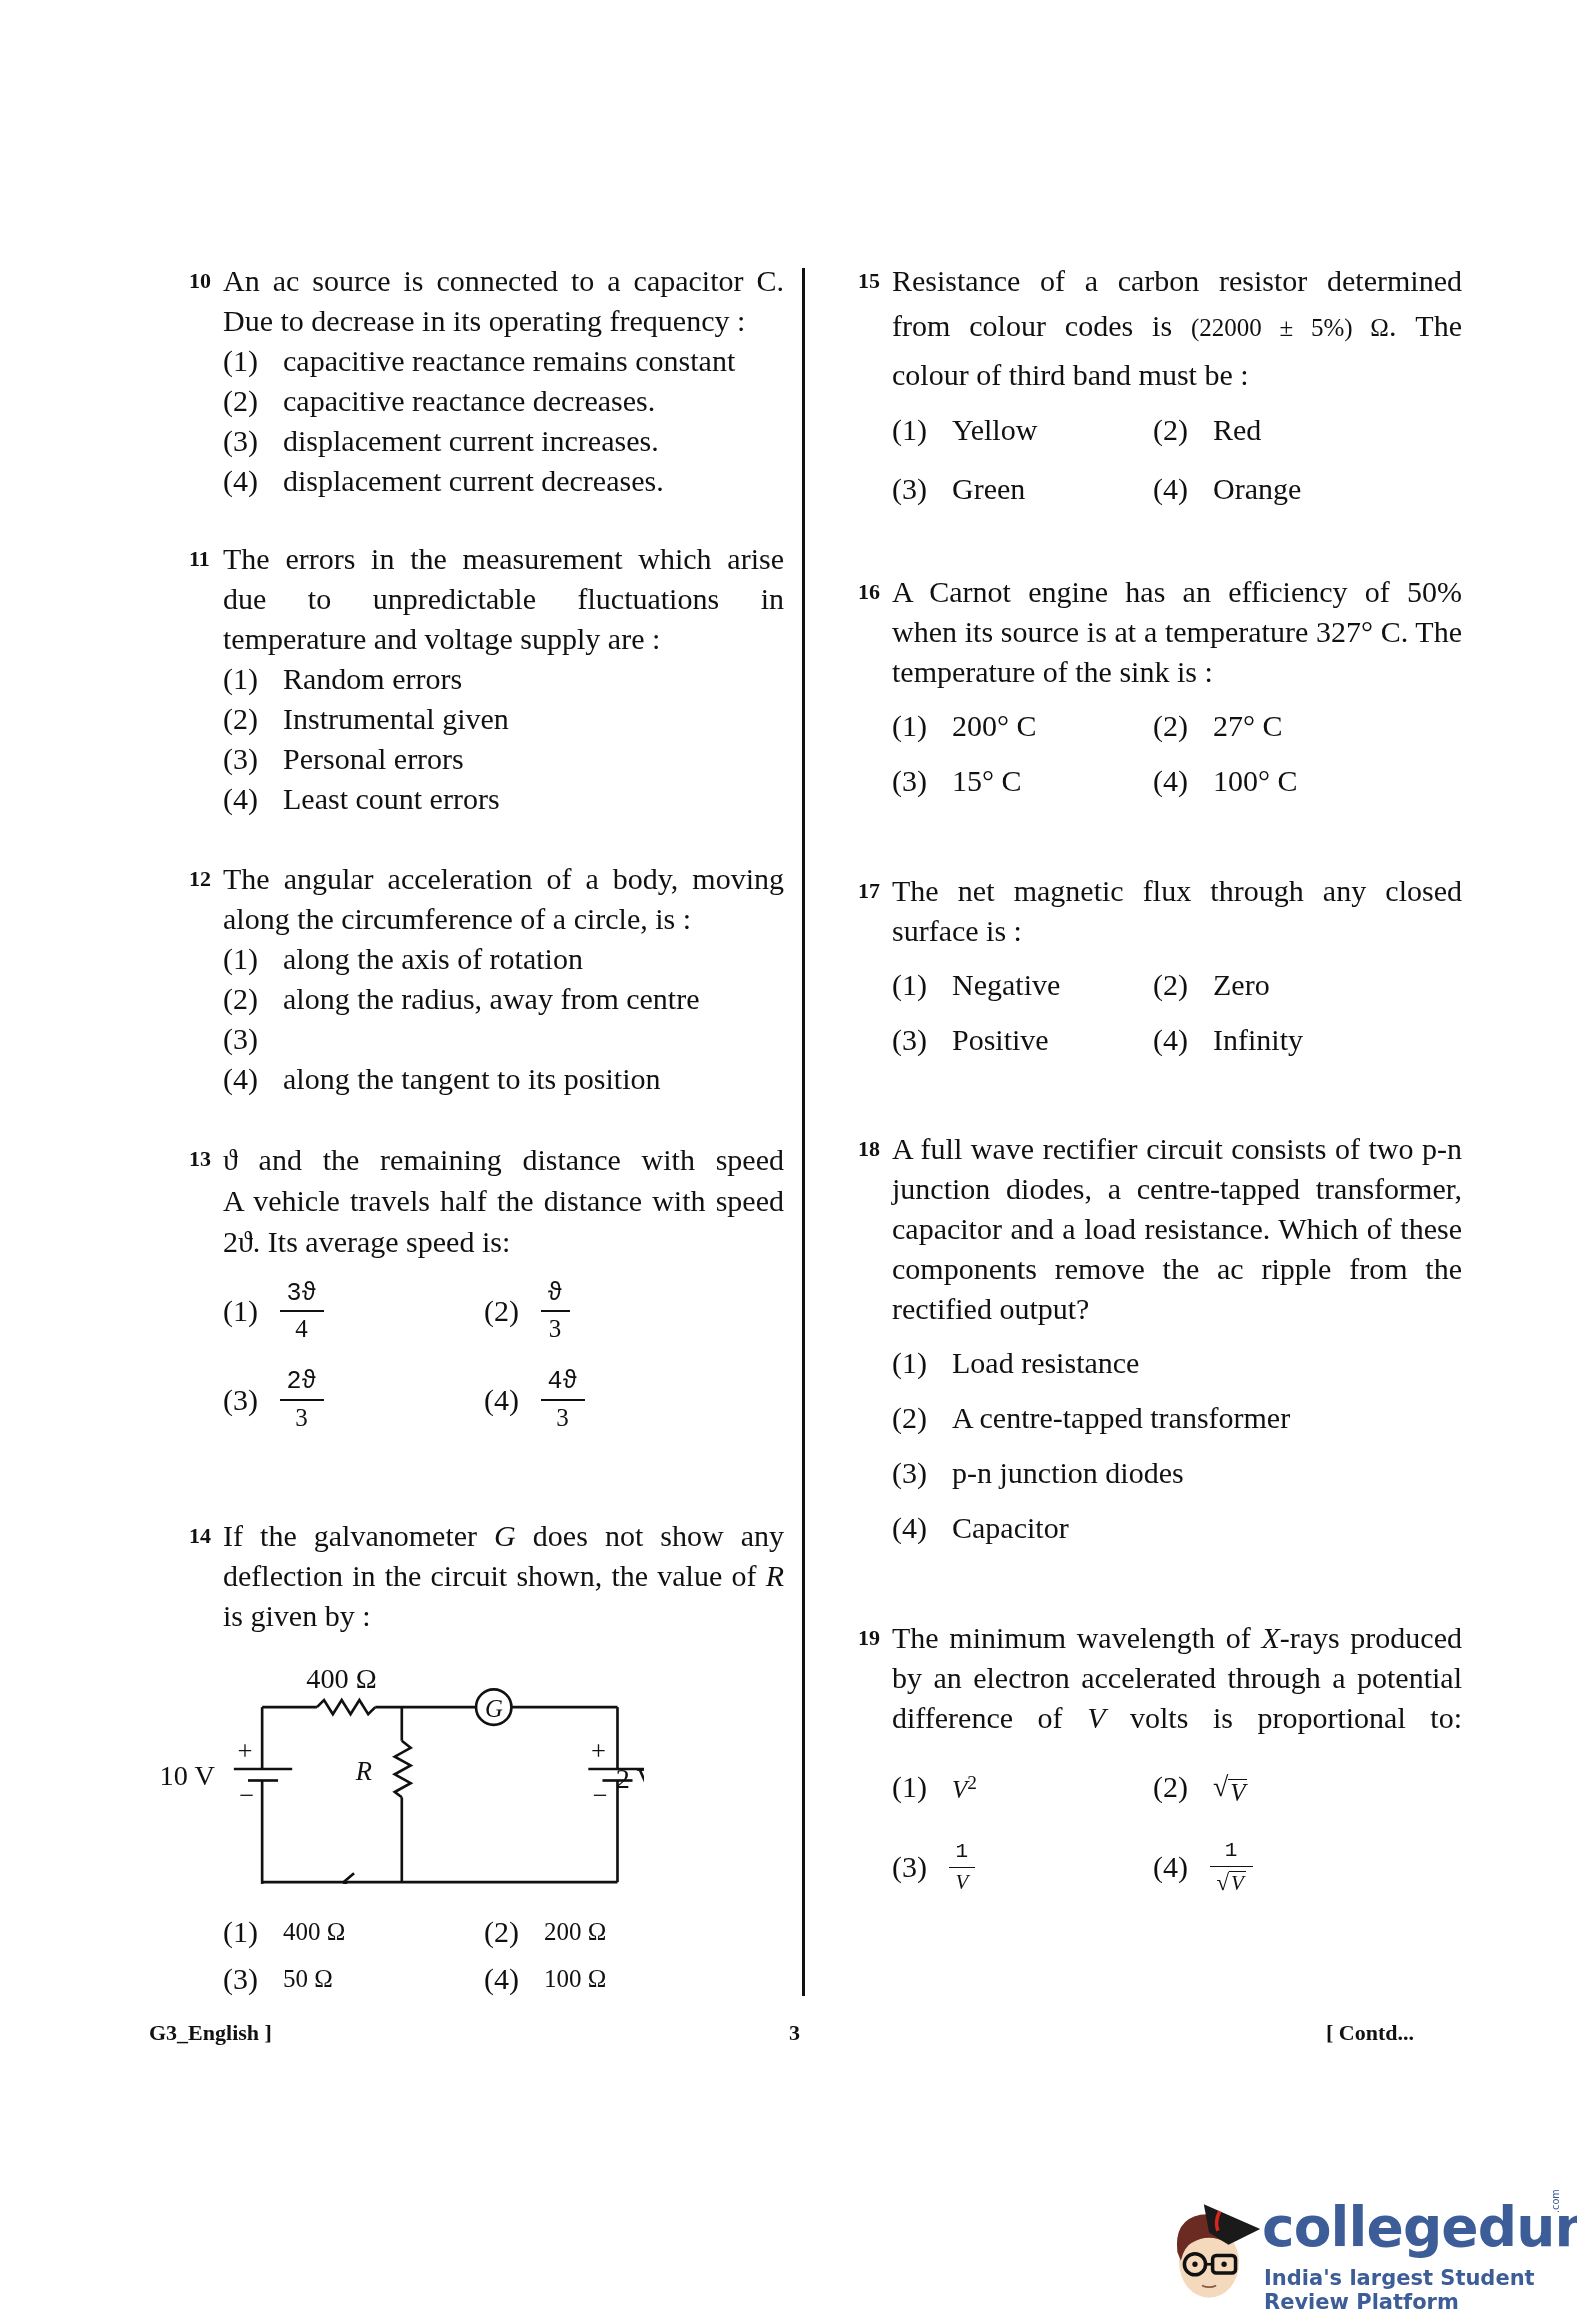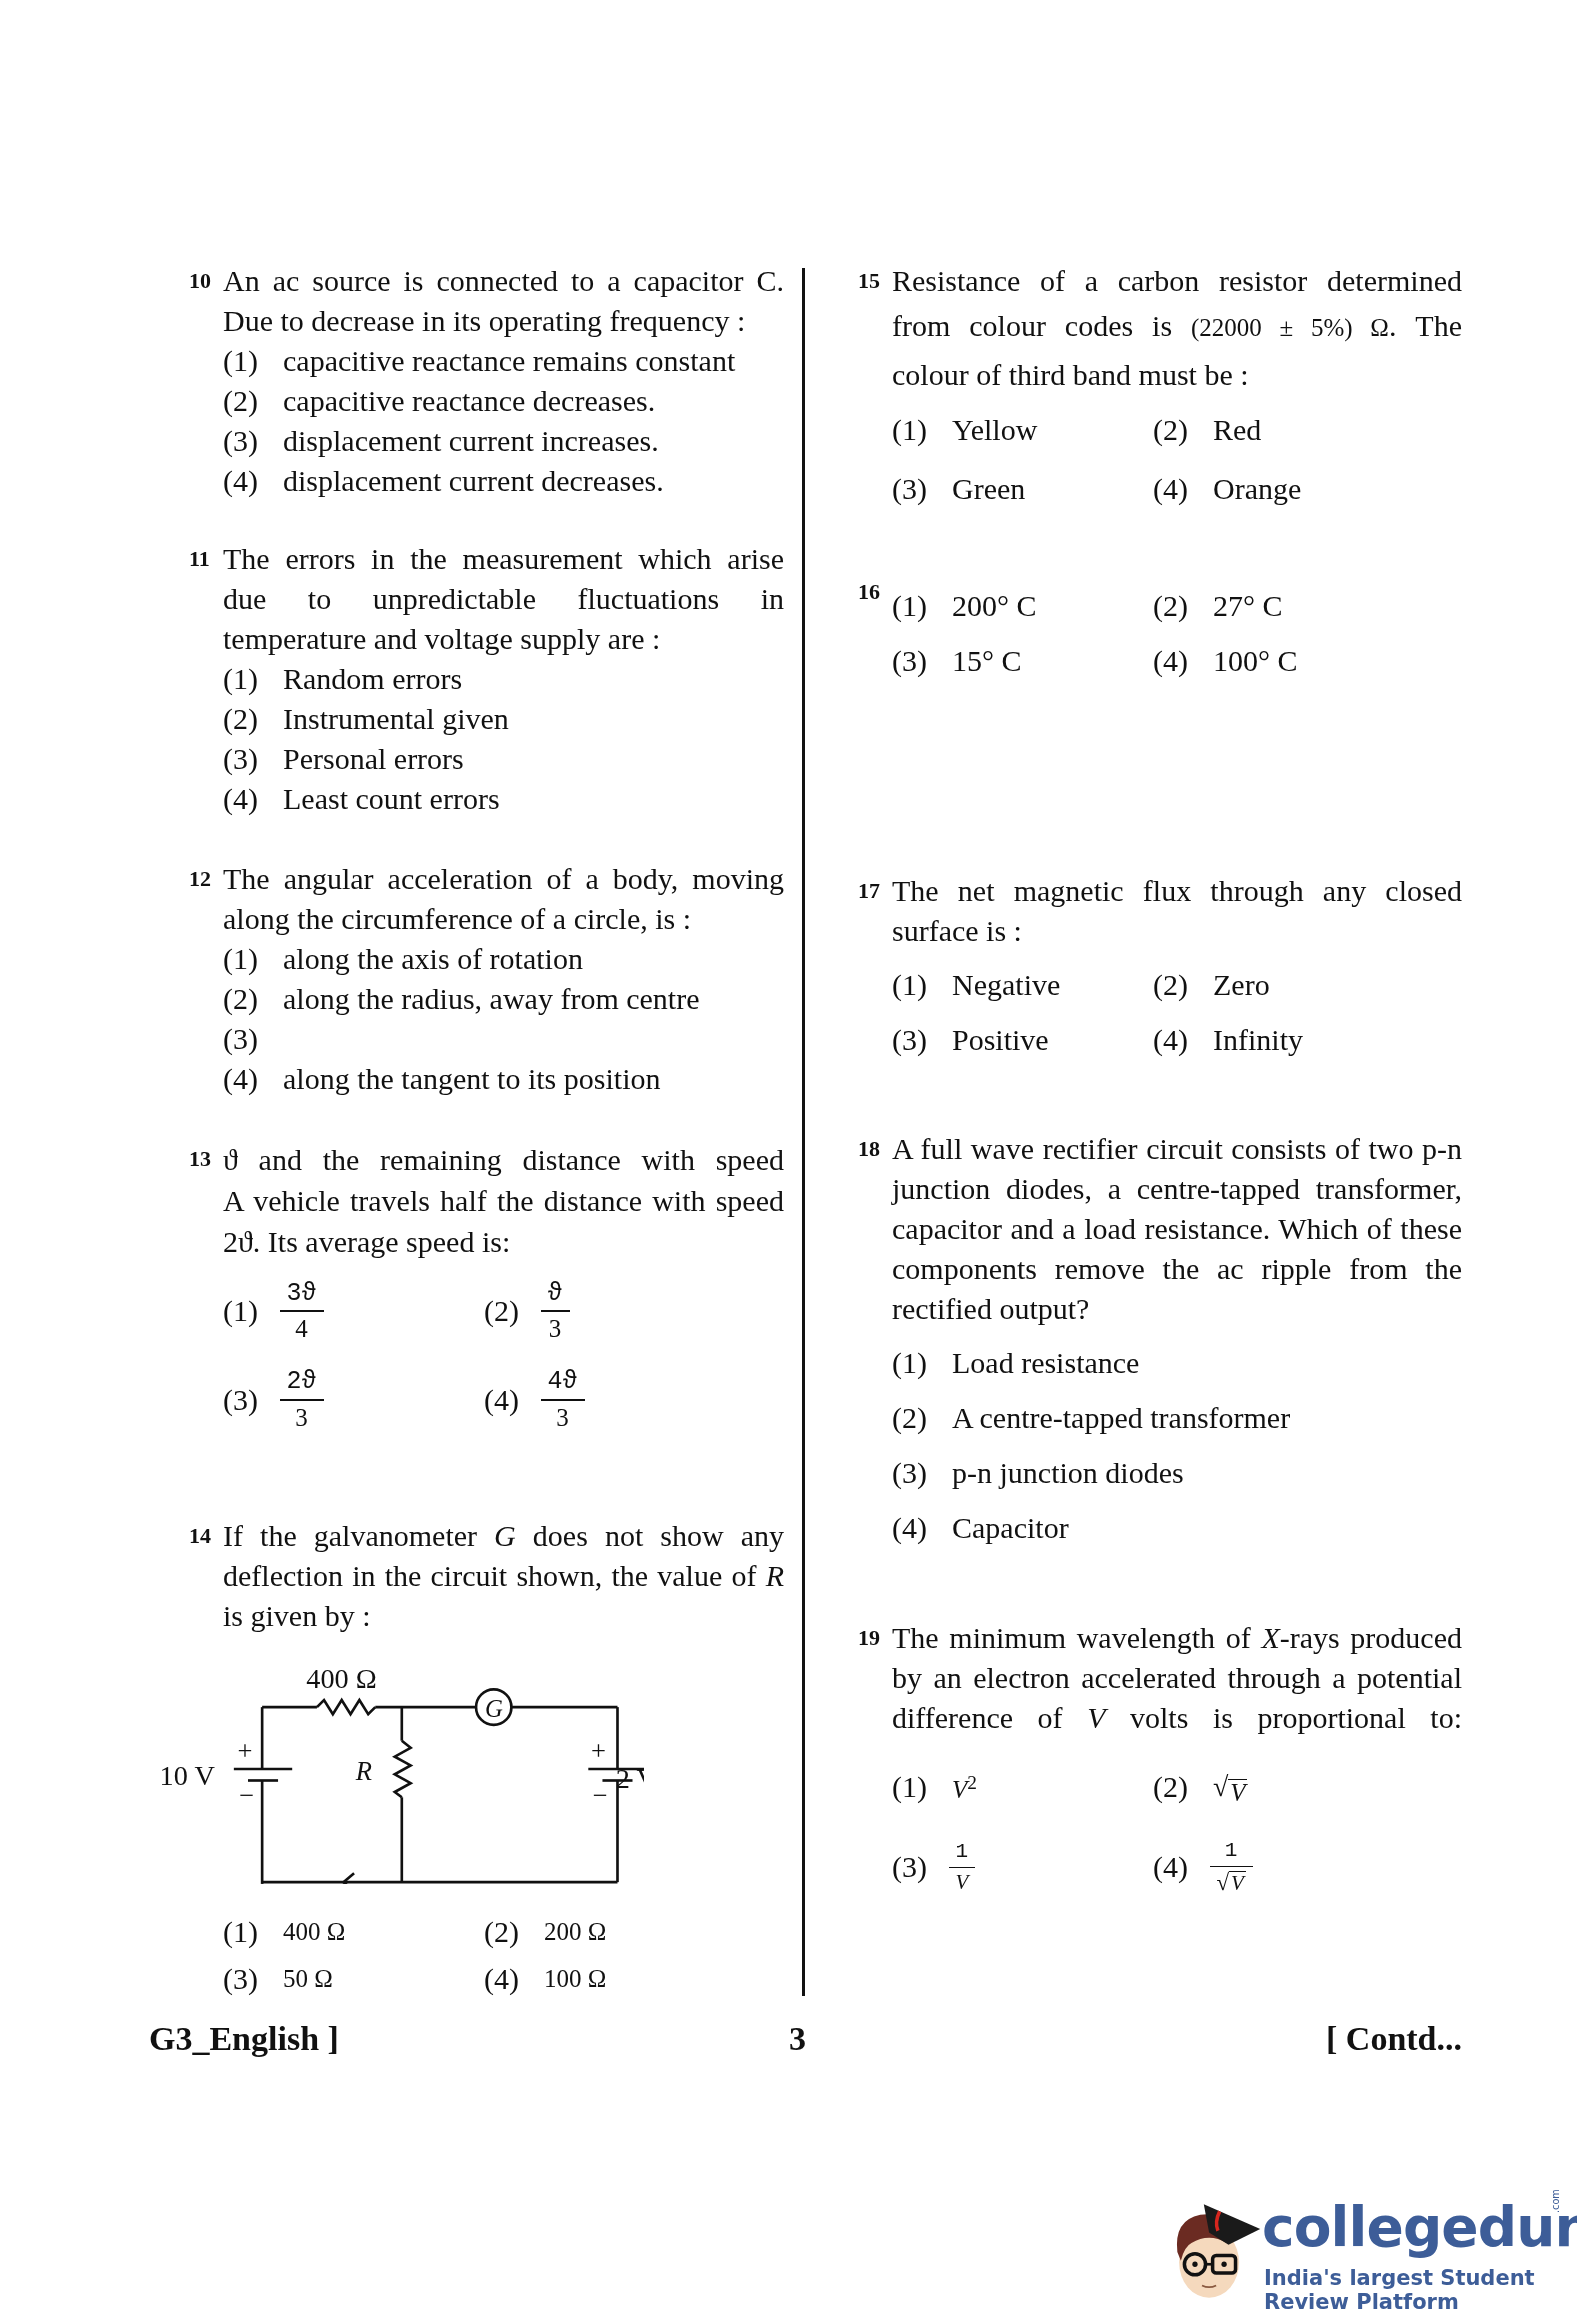--- a/index.html
+++ b/index.html
@@ -27,21 +27,21 @@
   .grid2 { display: grid; grid-template-columns: 261px 1fr; row-gap: 15px; margin-top: 14px; }
   .grid2 .opt { display: flex; align-items: center; }
   .frac { display: inline-flex; flex-direction: column; align-items: center; line-height: 1; vertical-align: middle; font-size: 25px; }
   .frac .num { padding: 0 3.5px 4.4px; font-family: Liberation Mono, monospace; }
   .frac .den { border-top: 2.7px solid #111; padding: 4.4px 3.5px 0; width: 100%; text-align: center; }
   .ital { font-style: italic; }
   .small { font-size: 25px; }
   .sqrt { display: inline-flex; align-items: flex-end; font-style: italic; }
   .sqrt .rad { font-style: normal; font-size: 28px; }
   .sqrt .under { border-top: 1.8px solid #111; padding: 0 1.8px; line-height: 1.05; }
-  .footer { position: absolute; top: 2020px; font-weight: bold; font-size: 34px; }
+  .footer { position: absolute; top: 2020px; font-weight: bold; font-size: 22px; }
   .logo { position: absolute; left: 1165px; top: 2190px; width: 407px; height: 115px; }
   .logo-text { position: absolute; left: 97px; top: 5.3px; font-family: "DejaVu Sans", sans-serif; font-weight: bold; color: #3d5d98; font-size: 55px; letter-spacing: -0.9px; }
   .logo-com { position: absolute; left: 385px; top: 23px; font-family: "DejaVu Sans", sans-serif; font-size: 9.7px; color: #3d5d98; transform: rotate(-90deg); transform-origin: left top; }
   .logo-tag { position: absolute; left: 99px; top: 76px; font-family: "DejaVu Sans", sans-serif; font-weight: bold; color: #3d5d98; font-size: 21px; }
   svg text { font-family: "Liberation Serif", serif; }
 </style>
 </head>
 <body>
 
 <div class="divider"></div>
@@ -254,20 +254,21 @@
             <span class="onum">(4)</span>
             <span>Orange</span>
           </div>
       </div>
     </div>
   </div>
 
   <div class="q" style="top:311px">
     <div class="qnum">16</div>
     <div class="qbody">
+      <div class="qtext">A Carnot engine has an efficiency of 50% when its source is at a temperature 327° C. The temperature of the sink is :</div>
       <div class="grid2" style="row-gap:15px;">
         <div class="opt">
             <span class="onum">(1)</span>
             <span>200° C</span>
           </div>
         <div class="opt">
             <span class="onum">(2)</span>
             <span>27° C</span>
           </div>
         <div class="opt">

